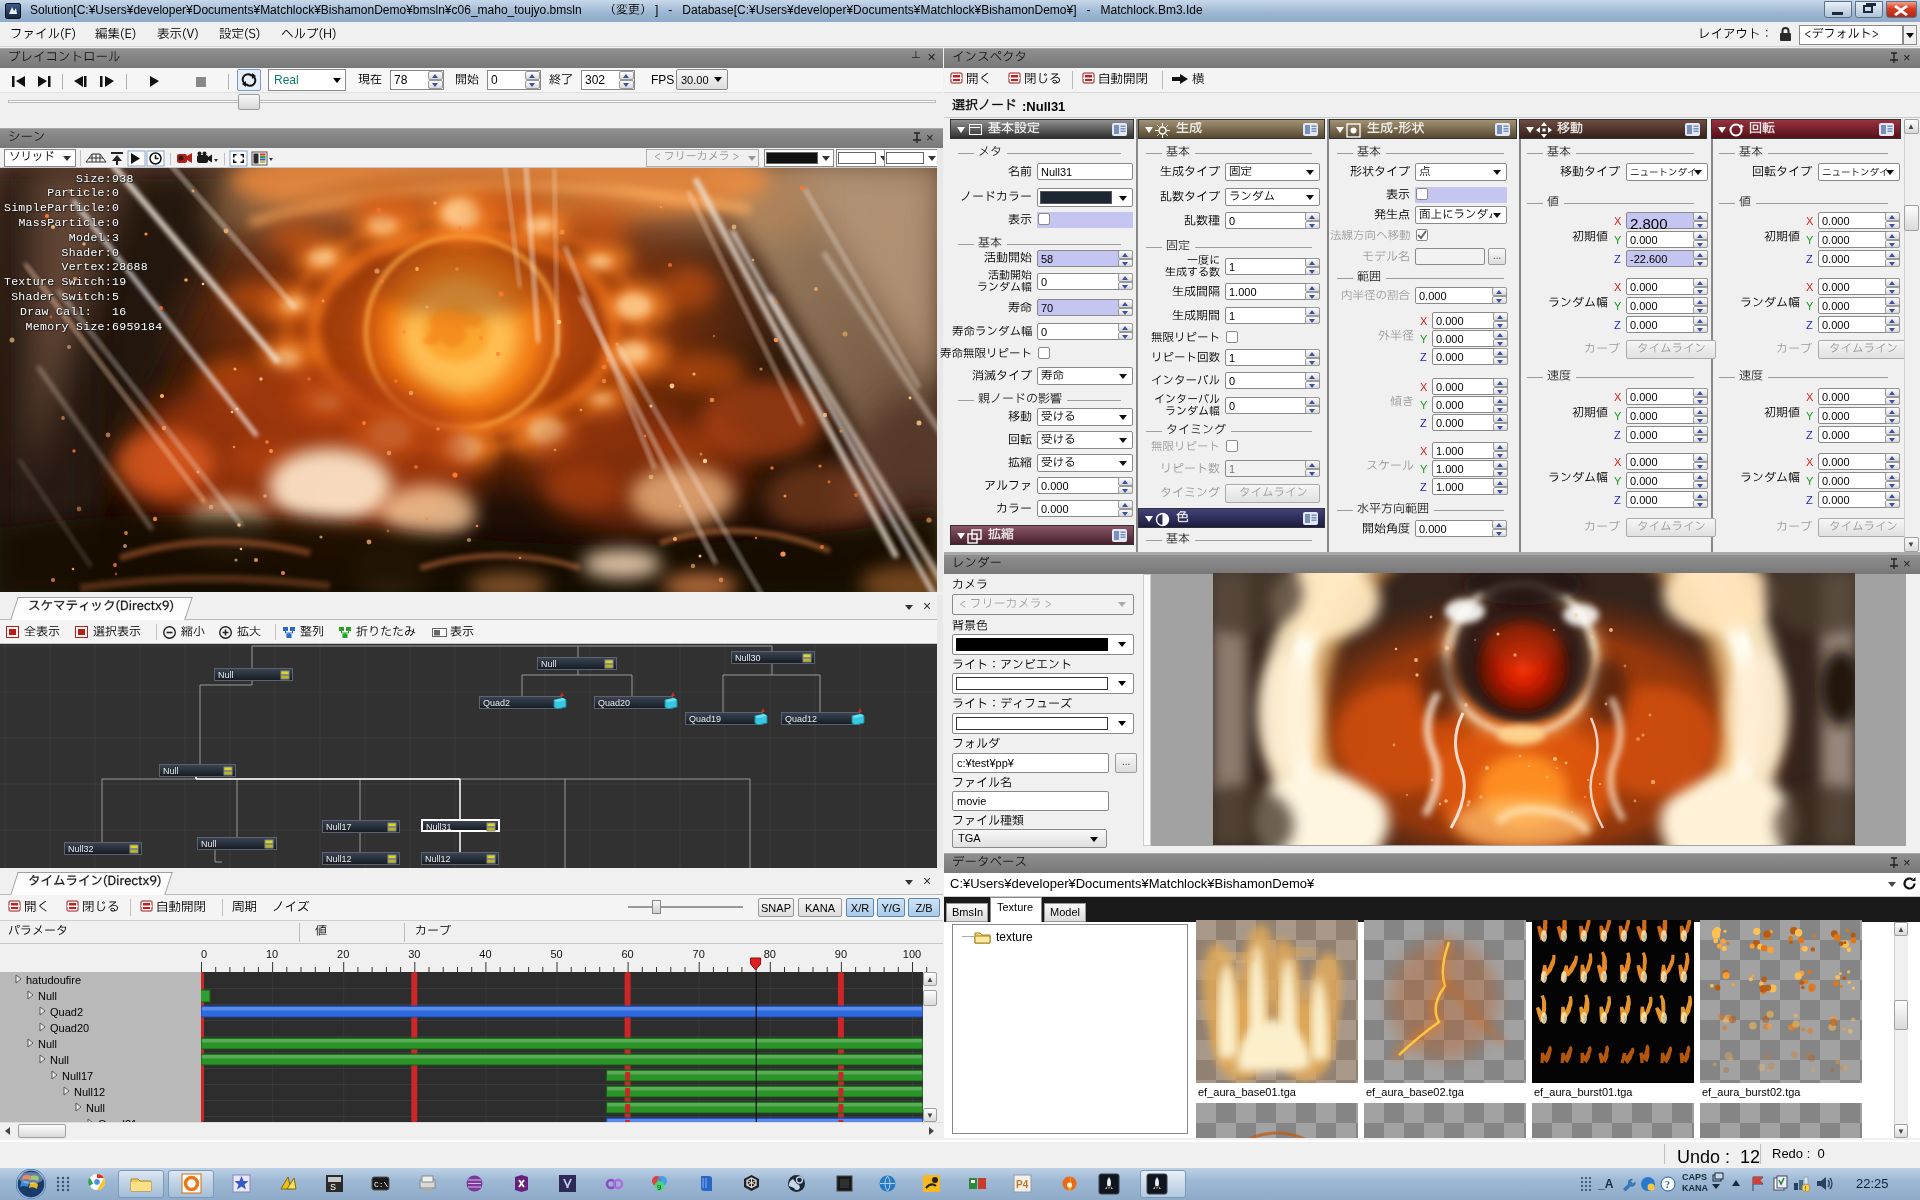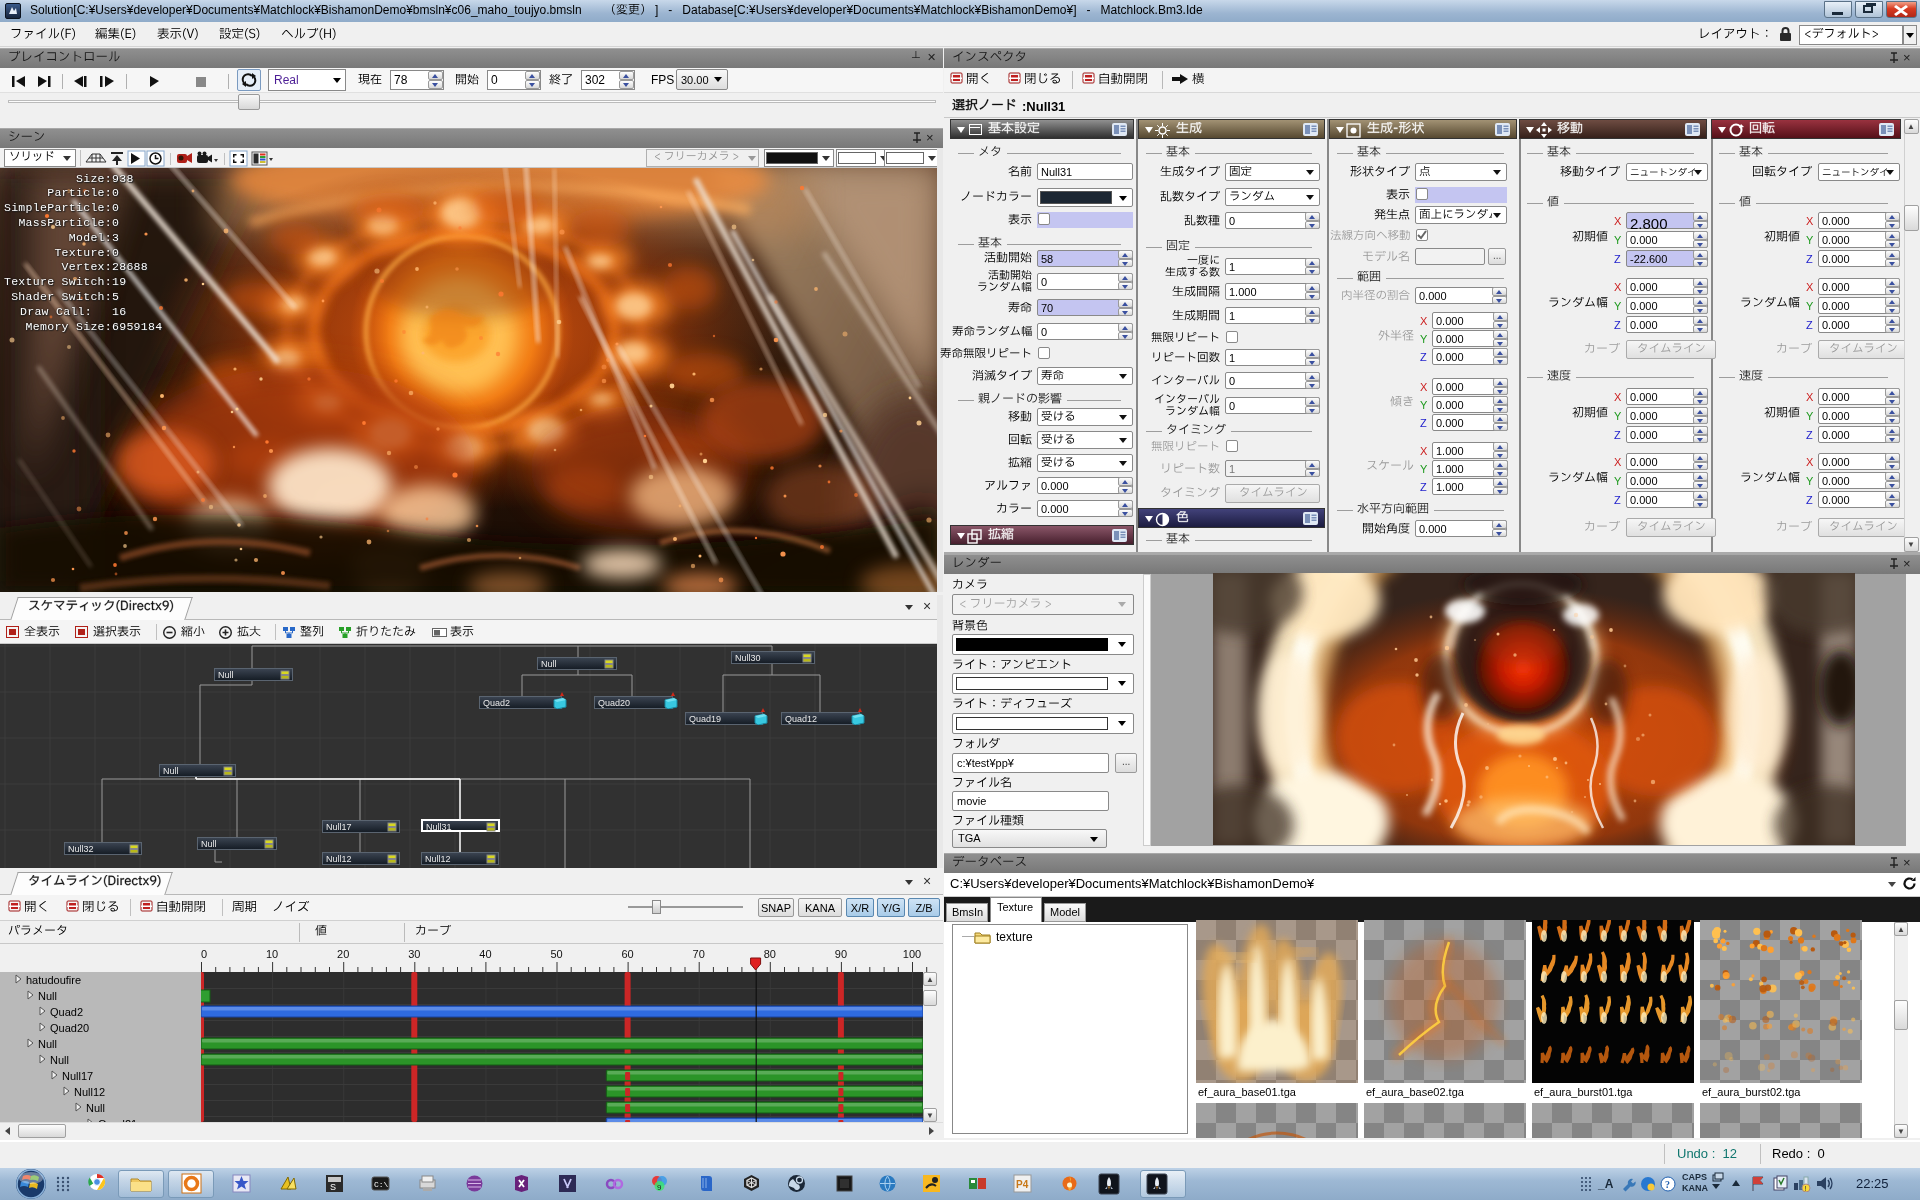--- a/index.html
+++ b/index.html
@@ -332,21 +332,21 @@
     <rect x="228" y="4" width="1" height="15" fill="#b0b0b0"></rect>
   </svg>
 <div class="ab" style="left:237px;top:69px;width:24px;height:22px;background:#e6eef8;border:1px solid #7a9ac0;border-radius:2px"></div>
 <svg class="ab" style="left:241px;top:73px" width="16" height="14">
     <path d="M3 10 a5 5 0 0 1 8-7" fill="none" stroke="#111" stroke-width="2"></path>
     <path d="M13 4 a5 5 0 0 1-8 7" fill="none" stroke="#111" stroke-width="2"></path>
     <path d="M11 0 l4 3-4 3z" fill="#111"></path>
     <path d="M5 14 l-4-3 4-3z" fill="#111"></path>
   </svg>
 <div class="combo" style="left:268px;top:69px;width:78px;height:22px;border-radius:0"></div>
-<div class="ab " style="left:274.0px;top:74.0px;font-size:12px;color:#4c1d95">Real</div>
+<div class="ab " style="left:274.0px;top:74.0px;font-size:12px;color:#0f766e">Real</div>
 <div class="arr" style="left:333px;top:78px"></div>
 <div class="ab" style="left:358.0px;top:74.0px">
     <svg class="jt " width="24.0" height="15.0" viewBox="0 0 500 312" fill="#000">
       <use href="#g73fe" x="0"></use>
       <use href="#g5728" x="250"></use>
     </svg>
   </div>
 <div class="in" style="left:390px;top:70px;width:54px;height:20px;border-radius:0"></div>
 <div class="ab " style="left:394.0px;top:74.0px;font-size:12px;color:#000">78</div>
 <div class="spin" style="left:428px;top:71px;height:18px;width:15px">
@@ -734,21 +734,21 @@
     <div style="position:absolute;left:0;top:172px;width:112px;text-align:right">Size:</div>
     <div style="position:absolute;left:112px;top:172px">938</div>
     <div style="position:absolute;left:0;top:186px;width:112px;text-align:right">Particle:</div>
     <div style="position:absolute;left:112px;top:186px">0</div>
     <div style="position:absolute;left:0;top:201px;width:112px;text-align:right">SimpleParticle:</div>
     <div style="position:absolute;left:112px;top:201px">0</div>
     <div style="position:absolute;left:0;top:216px;width:112px;text-align:right">MassParticle:</div>
     <div style="position:absolute;left:112px;top:216px">0</div>
     <div style="position:absolute;left:0;top:231px;width:112px;text-align:right">Model:</div>
     <div style="position:absolute;left:112px;top:231px">3</div>
-    <div style="position:absolute;left:0;top:246px;width:112px;text-align:right">Texture:</div>
+    <div style="position:absolute;left:0;top:246px;width:112px;text-align:right">Shader:</div>
     <div style="position:absolute;left:112px;top:246px">0</div>
     <div style="position:absolute;left:0;top:260px;width:112px;text-align:right">Vertex:</div>
     <div style="position:absolute;left:112px;top:260px">28688</div>
     <div style="position:absolute;left:0;top:275px;width:112px;text-align:right">Texture Switch:</div>
     <div style="position:absolute;left:112px;top:275px">19</div>
     <div style="position:absolute;left:0;top:290px;width:112px;text-align:right">Shader Switch:</div>
     <div style="position:absolute;left:112px;top:290px">5</div>
     <div style="position:absolute;left:0;top:305px;width:112px;text-align:center">Draw Call:</div>
     <div style="position:absolute;left:112px;top:305px">16</div>
     <div style="position:absolute;left:0;top:320px;width:112px;text-align:right">Memory Size:</div>
@@ -3113,21 +3113,21 @@
     <rect width="162" height="35" fill="url(#ck1700_1103)"></rect>
   </svg>
 <div class="vscroll" style="left:1894px;top:922px;width:14px;height:216px"></div>
 <div class="sbtn" style="left:1894px;top:922px;width:14px;height:14px"></div>
 <div class="ab" style="left:1897px;top:925px;font-size:8px;color:#444">▲</div>
 <div class="sbtn" style="left:1894px;top:1124px;width:14px;height:14px"></div>
 <div class="ab" style="left:1897px;top:1127px;font-size:8px;color:#444">▼</div>
 <div class="sbtn" style="left:1894px;top:1000px;width:14px;height:30px"></div>
 <div class="ab" style="left:0;top:1140px;width:1920px;height:28px;background:#f0f0f0;border-top:2px solid #fff"></div>
 <div class="ab" style="left:1664px;top:1144px;width:1px;height:20px;background:#c0c0c0"></div>
-<div class="ab " style="left:1677.0px;top:1147.0px;font-size:13px;color:#0f766e">Undo&nbsp;:&nbsp;&nbsp;12</div>
+<div class="ab " style="left:1677.0px;top:1147.0px;font-size:18px;color:#000000">Undo&nbsp;:&nbsp;&nbsp;12</div>
 <div class="ab" style="left:1760px;top:1144px;width:1px;height:20px;background:#c0c0c0"></div>
 <div class="ab " style="left:1772.0px;top:1147.0px;font-size:13px;color:#000">Redo&nbsp;:&nbsp;&nbsp;0</div>
 <div class="ab" style="left:0;top:1168px;width:1920px;height:32px;background:linear-gradient(#bdd1e6,#9db8d4 40%,#8eabc9)"></div>
 <svg class="ab" style="left:10px;top:1168px" width="42" height="32">
     <circle cx="21" cy="16" r="15" fill="#1a3a6a"></circle>
     <circle cx="21" cy="16" r="14" fill="none" stroke="#88b0d8" stroke-width="1.5"></circle>
     <g transform="translate(12,8)">
       <path d="M0 4 q4 -2 8 0 l1 -4 q-4 -2 -8 0z" fill="#e84820"></path>
       <path d="M9 0 q4 -2 8 1 l-1 4 q-4 -2 -8 -1z" fill="#68b030"></path>
       <path d="M-1 6 q4 -2 8 0 l-1 5 q-4 -2 -8 0z" fill="#3888d8"></path>

